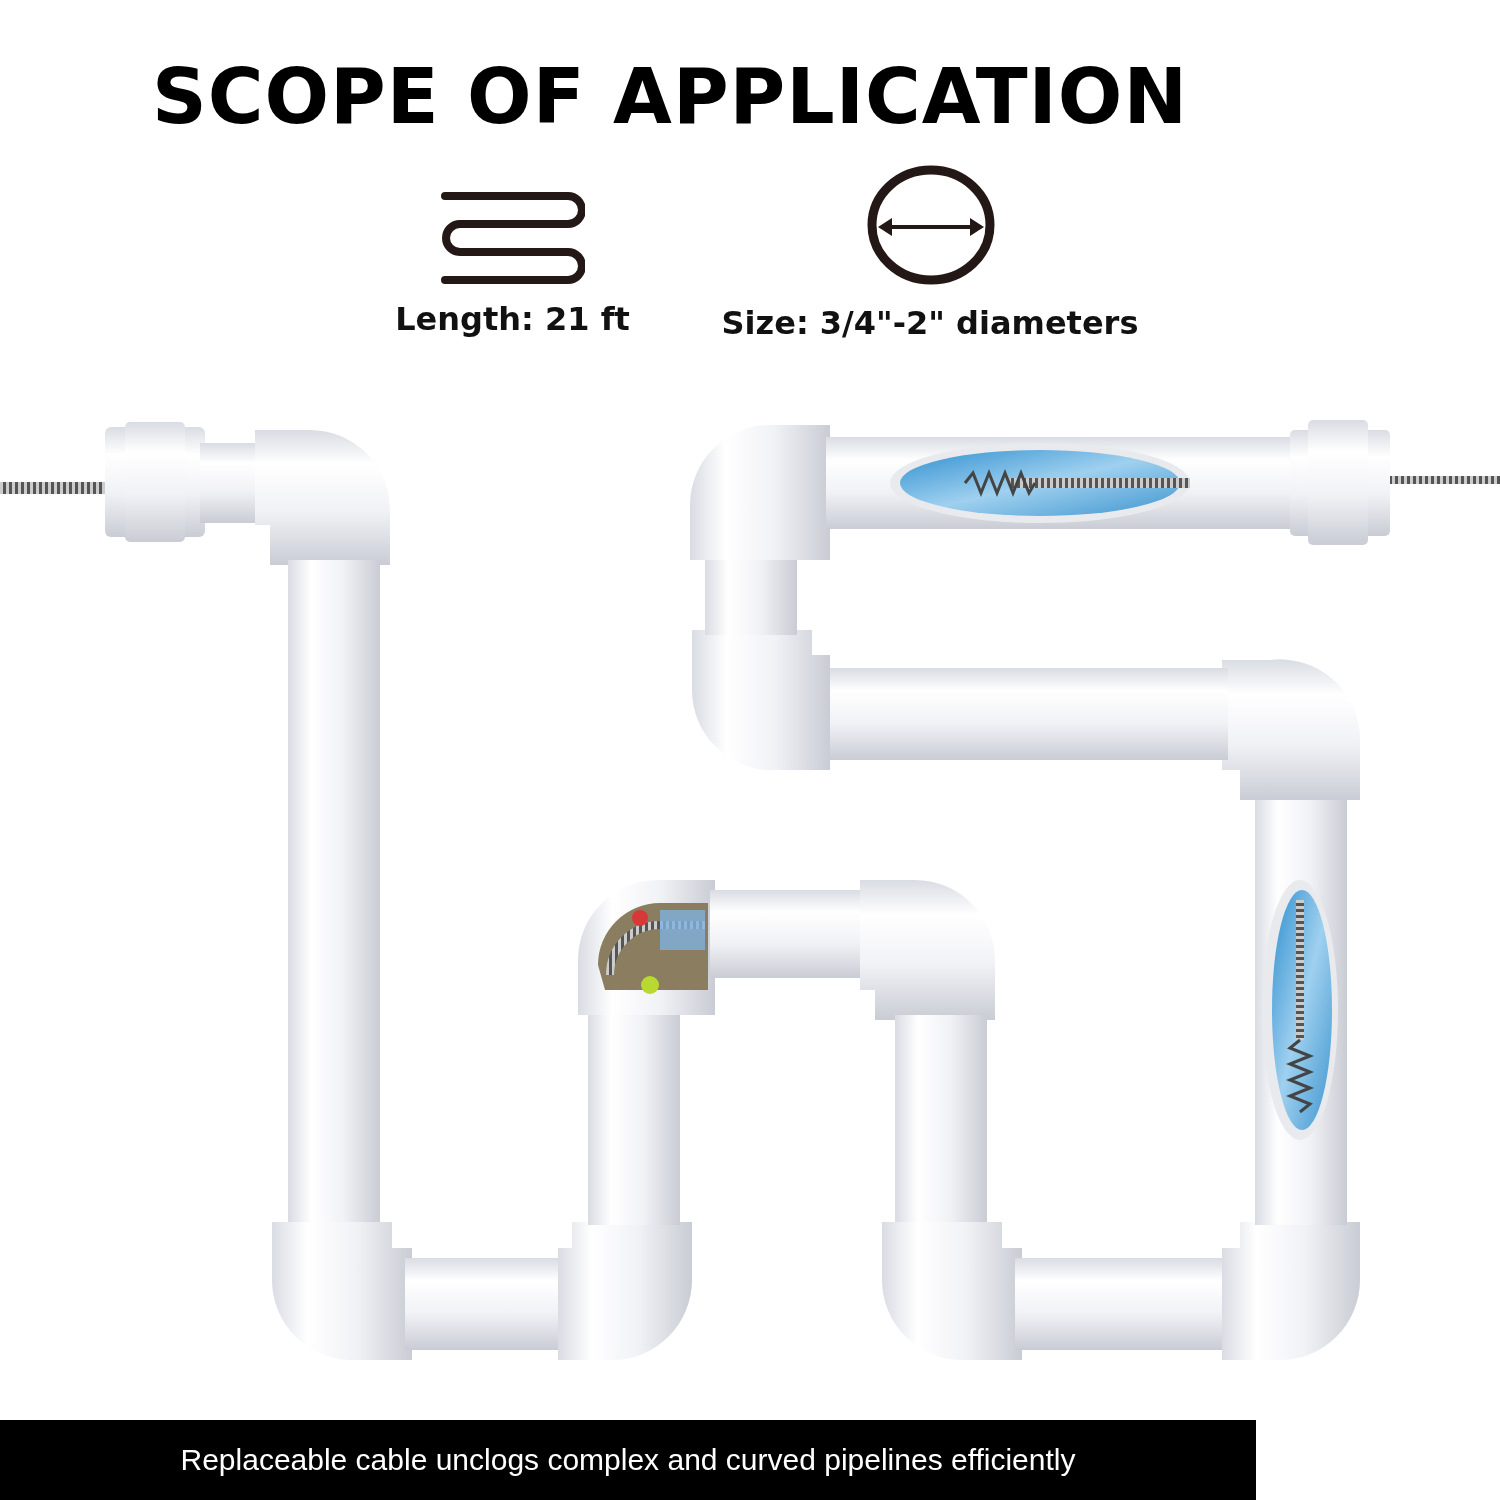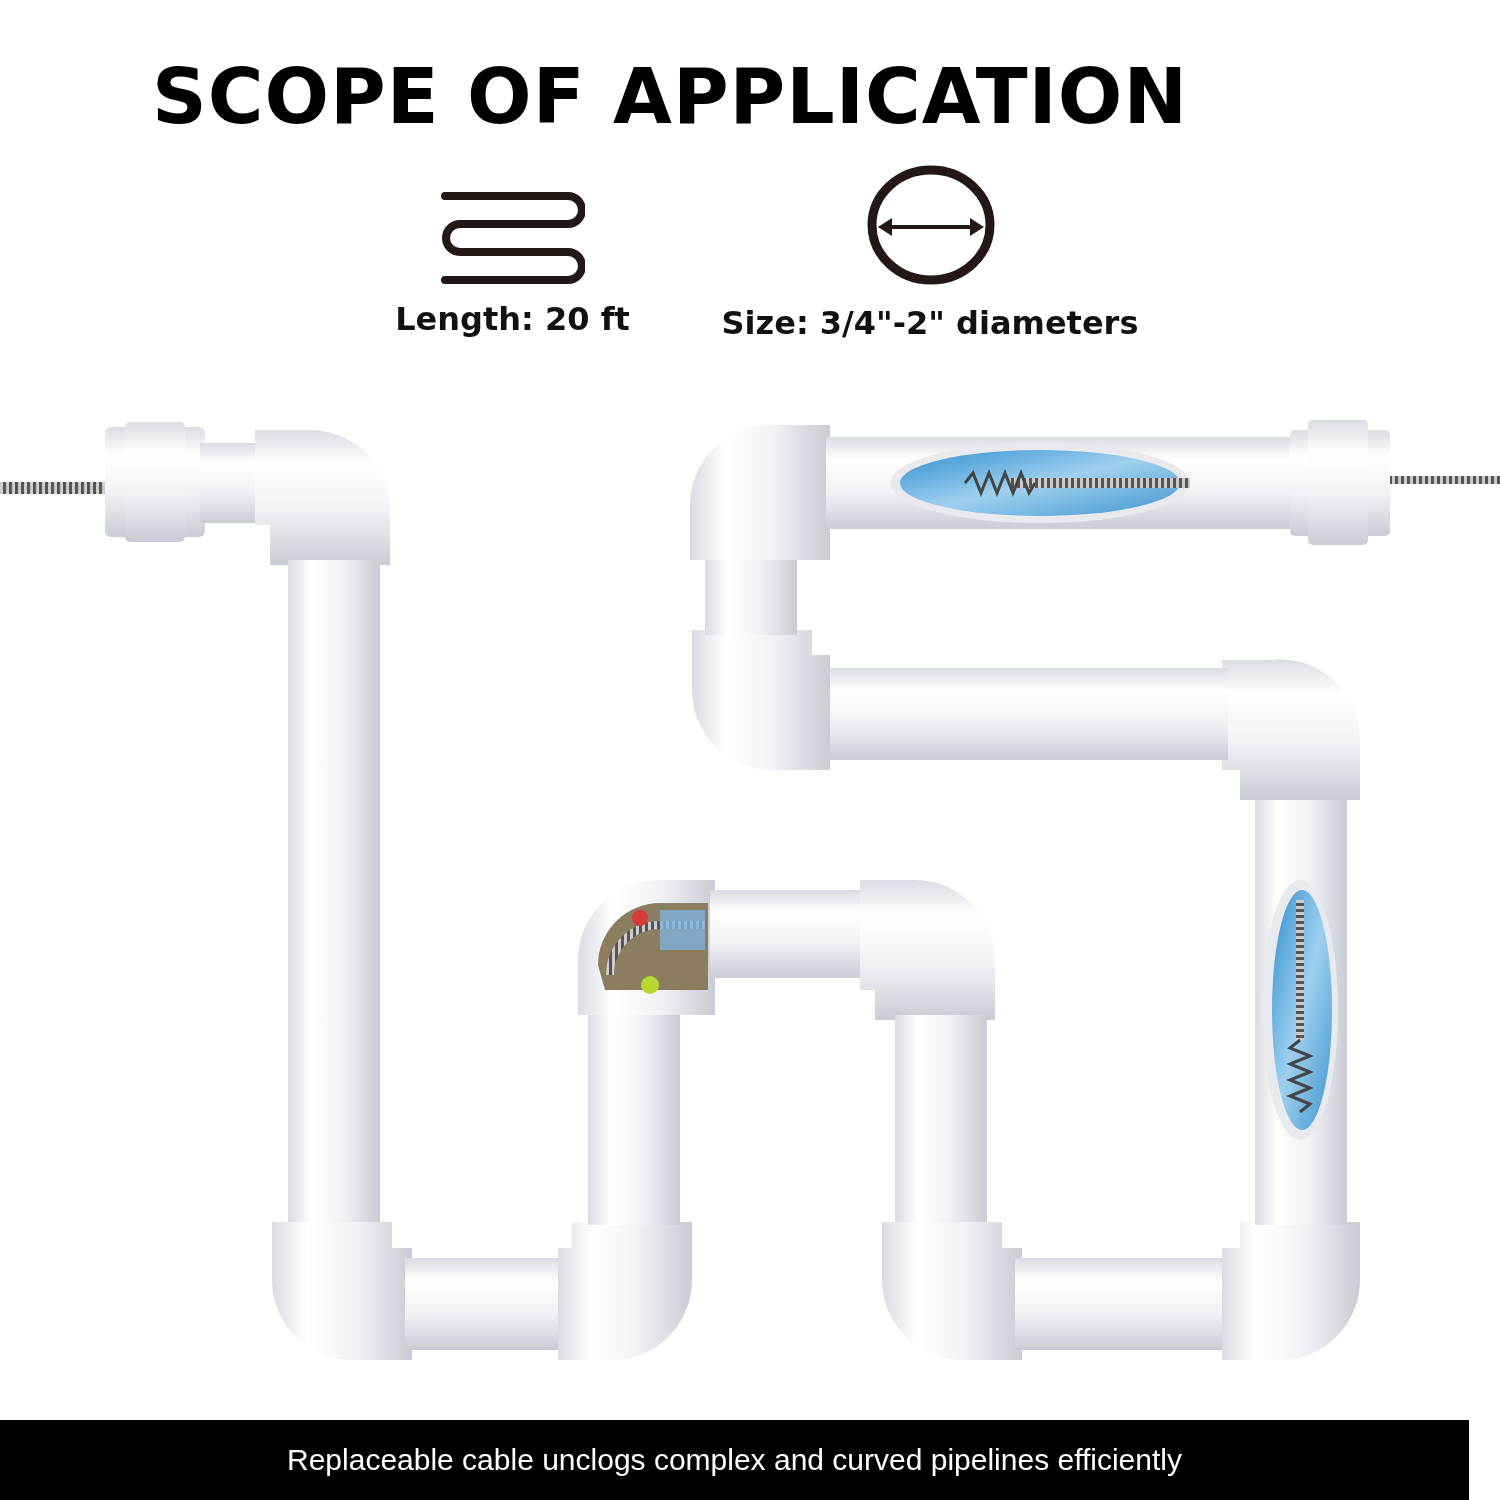--- a/index.html
+++ b/index.html
@@ -1,35 +1,35 @@
 <!DOCTYPE html>
 <html><head>
 <meta charset="utf-8">
 <style>
   html, body { margin:0; padding:0; background:#ffffff; }
   body { width:1500px; height:1500px; position:relative; overflow:hidden; font-family:"DejaVu Sans", sans-serif; }
   .title { position:absolute; left:0; width:1340px; top:52px; text-align:center; font-family:"DejaVu Sans", sans-serif; font-weight:bold; font-size:76px; letter-spacing:1px; color:#000; }
   .spec { position:absolute; text-align:center; font-weight:bold; color:#111; font-family:"DejaVu Sans", sans-serif; }
   .spec-label { font-size:32px; white-space:nowrap; }
   .icon-box { position:absolute; }
-  .footer { position:absolute; left:0; top:1420px; width:1469px; height:80px; background:#000; display:flex; align-items:center; justify-content:center; }
+  .footer { position:absolute; left:0; top:1420px; width:1256px; height:80px; background:#000; display:flex; align-items:center; justify-content:center; }
   .footer-text { color:#fff; font-family:"Liberation Sans", sans-serif; font-size:30px; letter-spacing:0px; }
   .pipes { position:absolute; left:0; top:0; width:1500px; height:1500px; }
 </style>
 </head>
 <body>
 
 <div class="title">SCOPE OF APPLICATION</div>
 
 <div class="icon-box" style="left:440px;top:190px;width:145px;height:95px;">
   <svg width="145" height="95" viewBox="0 0 145 95">
     <path d="M5 6 H128 A14 14 0 0 1 128 34 H20 A14 14 0 0 0 20 62 H128 A14 14 0 0 1 128 90 H5" fill="none" stroke="#231815" stroke-width="8" stroke-linecap="round"></path>
   </svg>
 </div>
-<div class="spec spec-label" style="left:380px;top:300px;width:265px;">Length: 20 ft</div>
+<div class="spec spec-label" style="left:380px;top:300px;width:265px;">Length: 21 ft</div>
 
 <div class="icon-box" style="left:866px;top:165px;width:130px;height:120px;">
   <svg width="130" height="120" viewBox="0 0 130 120">
     <ellipse cx="65" cy="60" rx="59" ry="55" fill="none" stroke="#231815" stroke-width="9"></ellipse>
     <line x1="22" y1="62" x2="108" y2="62" stroke="#231815" stroke-width="4"></line>
     <polygon points="12,62 26,53 26,71" fill="#231815"></polygon>
     <polygon points="118,62 104,53 104,71" fill="#231815"></polygon>
   </svg>
 </div>
 <div class="spec spec-label" style="left:700px;top:304px;width:460px;">Size: 3/4"-2" diameters</div>

